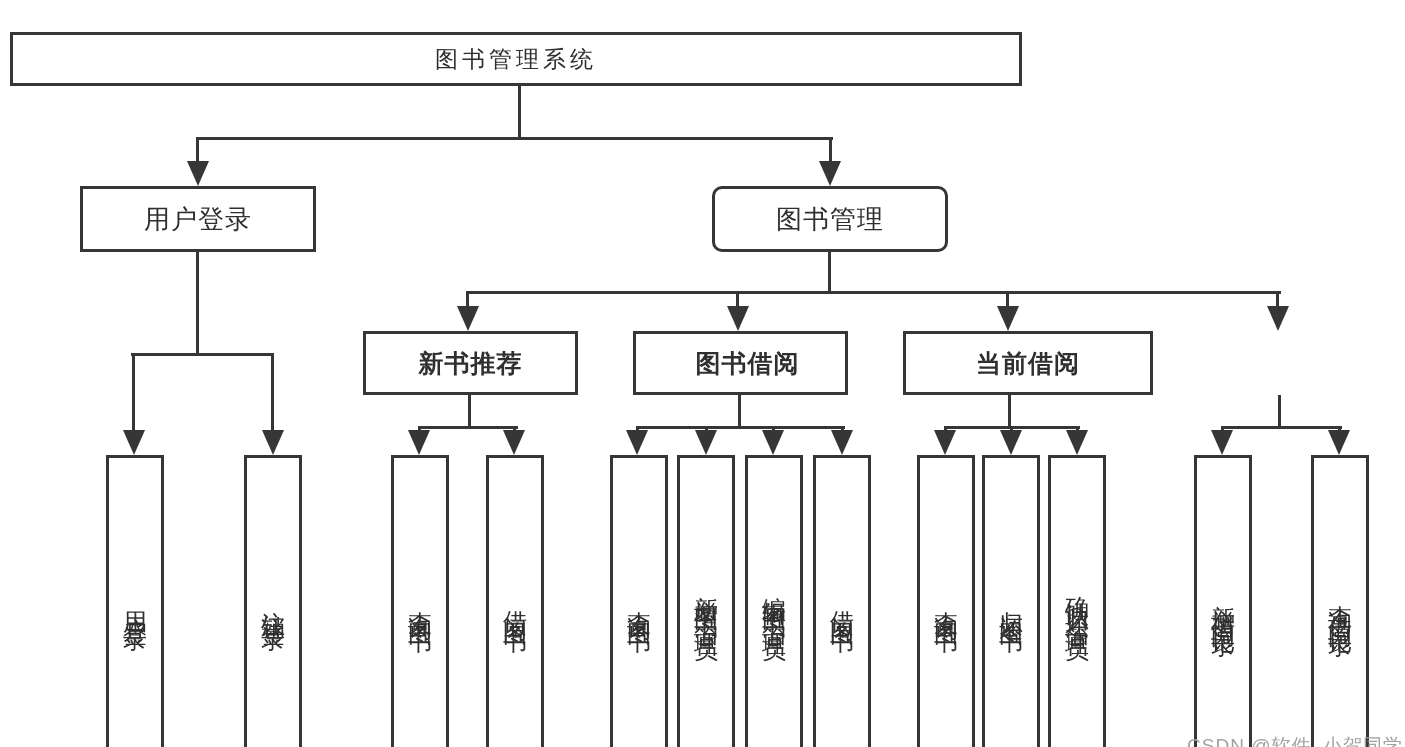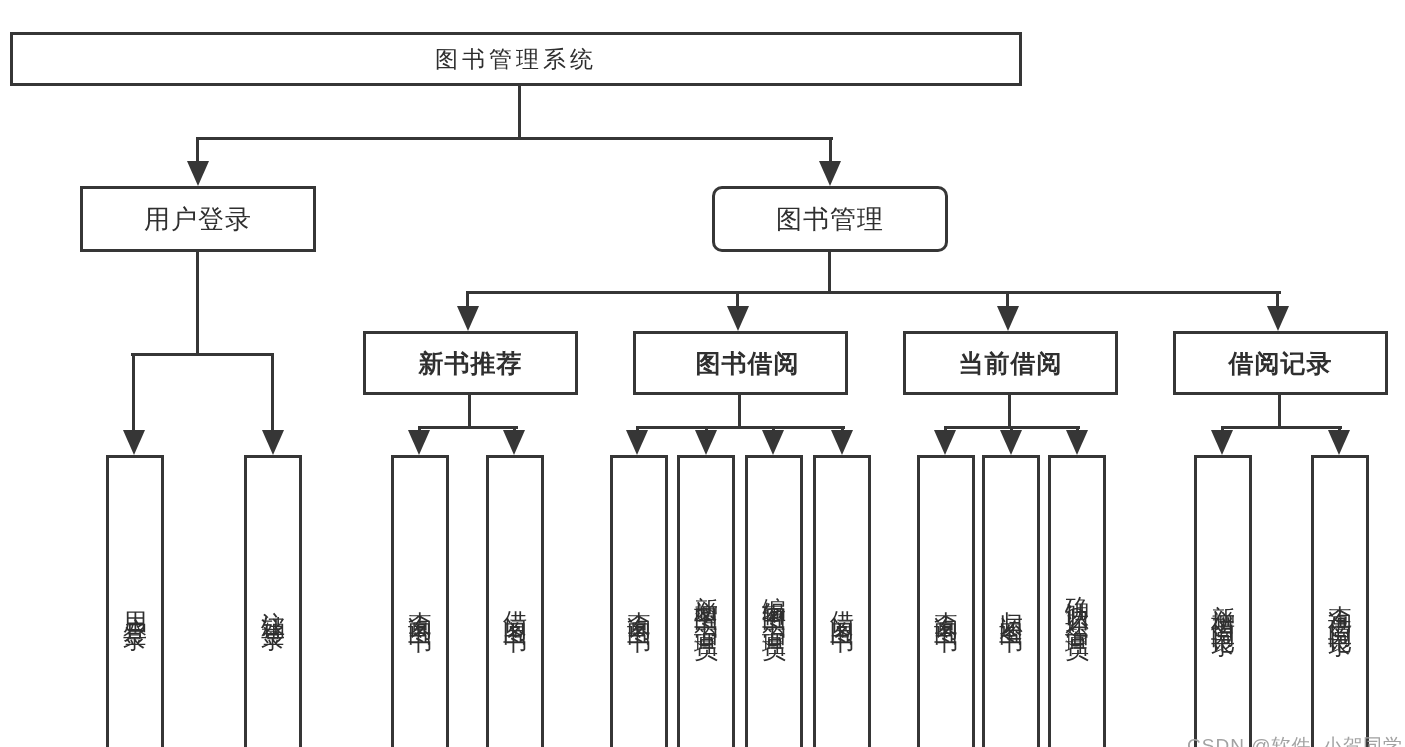--- a/index.html
+++ b/index.html
@@ -91,25 +91,22 @@
   <div class="arrow" style="left:727px;  top:288px;"></div>
   <div class="arrow" style="left:997px;  top:288px;"></div>
   <div class="arrow" style="left:1267px; top:288px;"></div>
 
   <div class="box" style="left:363px; top:313px; width:215px; height:64px;">
     <span class="l2-label">新书推荐</span>
   </div>
   <div class="box" style="left:633px; top:313px; width:215px; height:64px;padding-left:14px;">
     <span class="l2-label">图书借阅</span>
   </div>
-  <div class="box" style="left:903px; top:313px; width:215px; height:64px;">
+  <div class="box" style="left:903px; top:313px; width:250px; height:64px;">
     <span class="l2-label">当前借阅</span>
-  </div>
-  <div class="box" style="left:1173px; top:313px; width:215px; height:64px;">
-    <span class="l2-label">借阅记录</span>
   </div>
 
   <div class="vline" style="left:468px; top:377px; width:3px; height:34px;"></div>
   <div class="hline" style="left:418px; top:408px; width:100px; height:3px;"></div>
   <div class="vline" style="left:418px; top:408px; width:3px; height:8px;"></div>
   <div class="vline" style="left:513px; top:408px; width:3px; height:8px;"></div>
   <div class="arrow" style="left:408px; top:412px;"></div>
   <div class="arrow" style="left:503px; top:412px;"></div>
 
   <div class="vline" style="left:738px; top:377px; width:3px; height:34px;"></div>

